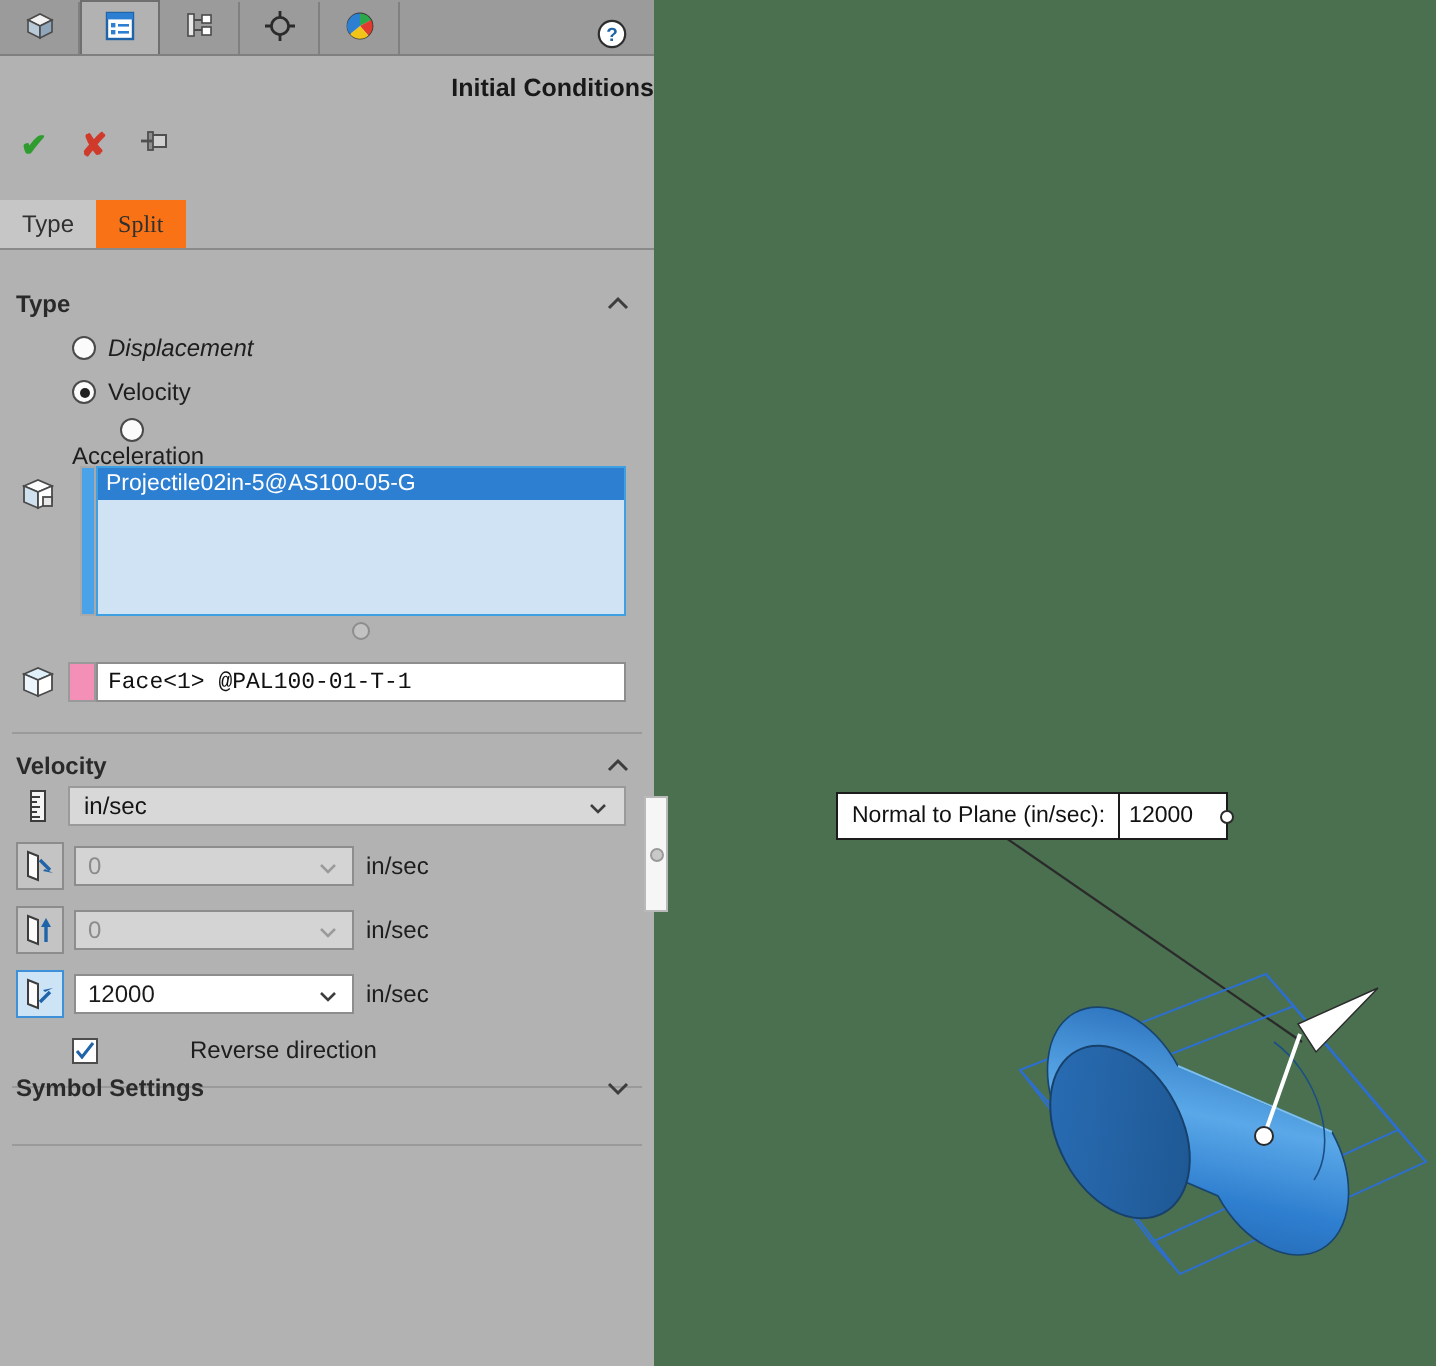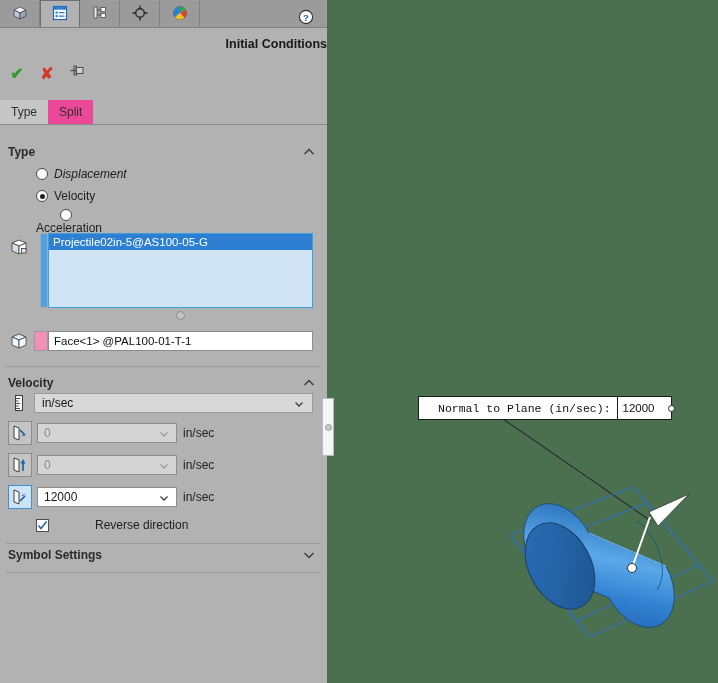--- a/index.html
+++ b/index.html
@@ -118,21 +118,22 @@
     display: flex;
     align-items: center;
     font-size: 12px;
     color: #303030;
     box-sizing: border-box;
   }
   .sub-tab.active {
     background: #c6c6c6;
   }
   .sub-tab.inactive {
-    background: #ec4899;
+    background: #f97316;
+    font-family: Liberation Serif, serif;
   }
   #subtab-underline {
     position: absolute;
     left: 0; top: 124px;
     width: 327px; height: 1px;
     background: #8a8a8a;
   }
 
   
   .section-head {
@@ -242,20 +243,21 @@
     left: 48px; top: 331px;
     width: 265px; height: 20px;
     background: #ffffff;
     border: 1px solid #8d8d8d;
     box-sizing: border-box;
     display: flex;
     align-items: center;
     padding-left: 5px;
     font-size: 11.5px;
     color: #101010;
+    font-family: Liberation Mono, monospace;
   }
 
   
   #unit-icon { position: absolute; left: 9px; top: 393px; width: 20px; height: 20px; }
   #unit-combo {
     position: absolute;
     left: 34px; top: 393px;
     width: 279px; height: 20px;
     background: #d8d8d8;
     border: 1px solid #9a9a9a;
@@ -356,25 +358,24 @@
     height: 24px;
     background: #ffffff;
     border: 1px solid #1b1b1b;
     box-sizing: border-box;
     display: flex;
     align-items: stretch;
     z-index: 20;
   }
   #callout-label {
     display: flex; align-items: center;
-    padding: 0 6px 0 19px;
+    padding: 0 6px 0 7px;
     font-size: 11.5px;
     color: #111111;
     white-space: nowrap;
-    font-family: Liberation Mono, monospace;
   }
   #callout-value {
     display: flex; align-items: center;
     padding: 0 16px 0 5px;
     border-left: 1px solid #1b1b1b;
     font-size: 11.5px;
     color: #111111;
     white-space: nowrap;
   }
   #callout-handle {
@@ -624,21 +625,21 @@
     <span id="reverse-box">
       <svg width="11" height="11" viewBox="0 0 11 11" style="position:absolute;left:0;top:0;">
         <path d="M1.5 5.5 L4 8.5 L9.5 1.5" fill="none" stroke="#1f63a8" stroke-width="1.5"></path>
       </svg>
     </span>
     <span id="reverse-label">Reverse direction</span>
   </div>
 
   <div class="section-rule" style="top:543px;"></div>
 
-  <div class="section-head" style="top:543px;align-items:center;">
+  <div class="section-head" style="top:532px;align-items:center;">
     <span class="sect-title">Symbol Settings</span>
     <span class="chev">
       <svg width="14" height="14" viewBox="0 0 14 14">
         <path d="M2.5 5 L7 9.5 L11.5 5" fill="none" stroke="#3d3d3d" stroke-width="1.5"></path>
       </svg>
     </span>
   </div>
   <div class="section-rule" style="top:572px;"></div>
 
 </div>

